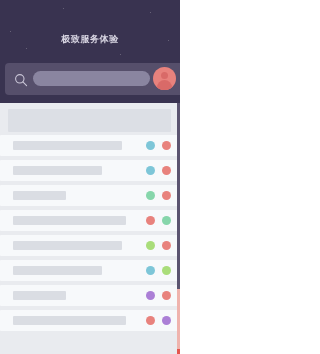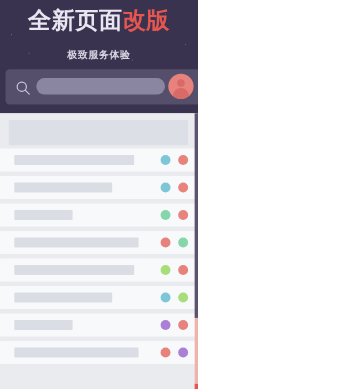--- a/index.html
+++ b/index.html
@@ -61,21 +61,20 @@
     top: 33px;
     left: 0;
     width: 180px;
     text-align: center;
     font-size: 9px;
     line-height: 12px;
     font-weight: bold;
     color: #d8d5e2;
     letter-spacing: 0.6px;
     white-space: nowrap;
-    margin-top: 12px;
   }
 
   
   .searchbar {
     position: absolute;
     left: 5px;
     top: 63px;
     width: 175px;
     height: 32px;
     background: #564f6b;
@@ -214,23 +213,20 @@
   <div class="header">
     <div class="particles">
       <span class="particle p1"></span>
       <span class="particle p2"></span>
       <span class="particle p3"></span>
       <span class="particle p4"></span>
       <span class="particle p5"></span>
       <span class="particle p6"></span>
     </div>
 
-    <div class="title">
-      <span class="t-main">全新页面</span><span class="t-accent">改版</span>
-    </div>
 
     <div class="subtitle">极致服务体验</div>
 
     <div class="searchbar">
       <span class="search-icon">
         <svg width="14" height="14" viewBox="0 0 14 14">
           <circle cx="5.8" cy="5.8" r="4.2" fill="none" stroke="#c9c5d6" stroke-width="1.1"></circle>
           <line x1="8.9" y1="8.9" x2="12.6" y2="12.6" stroke="#c9c5d6" stroke-width="1.1" stroke-linecap="round"></line>
         </svg>
       </span>

